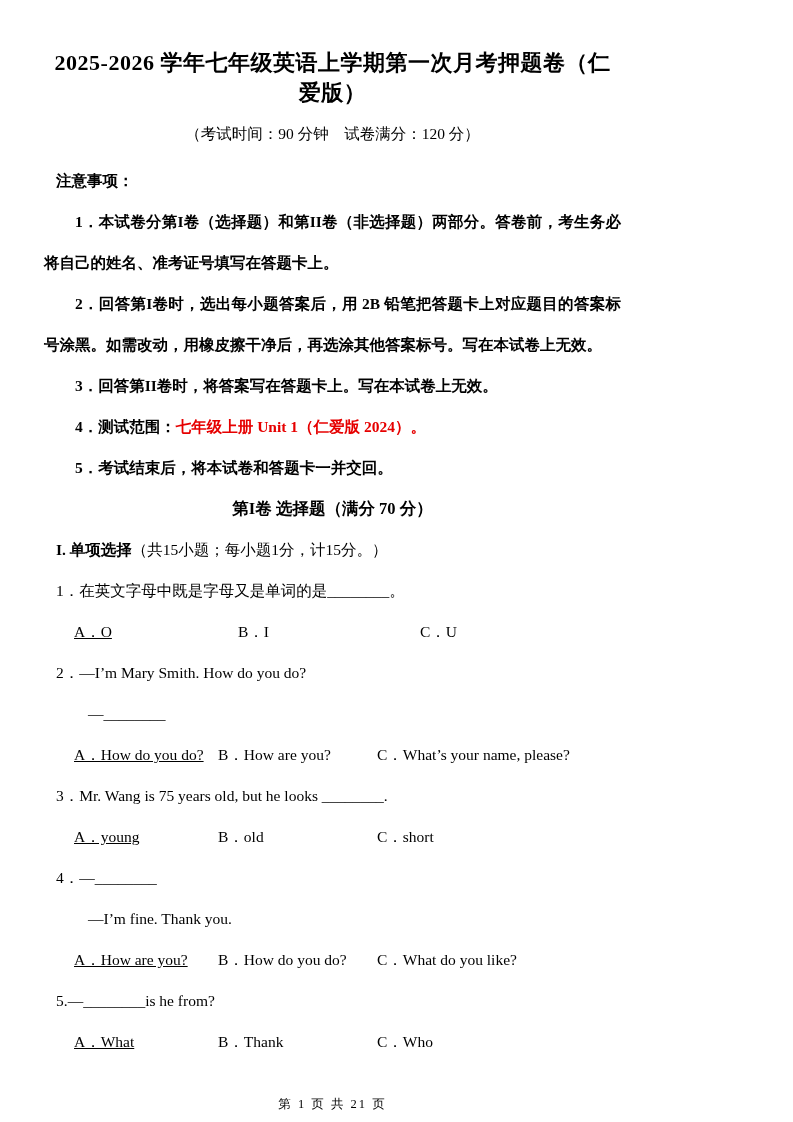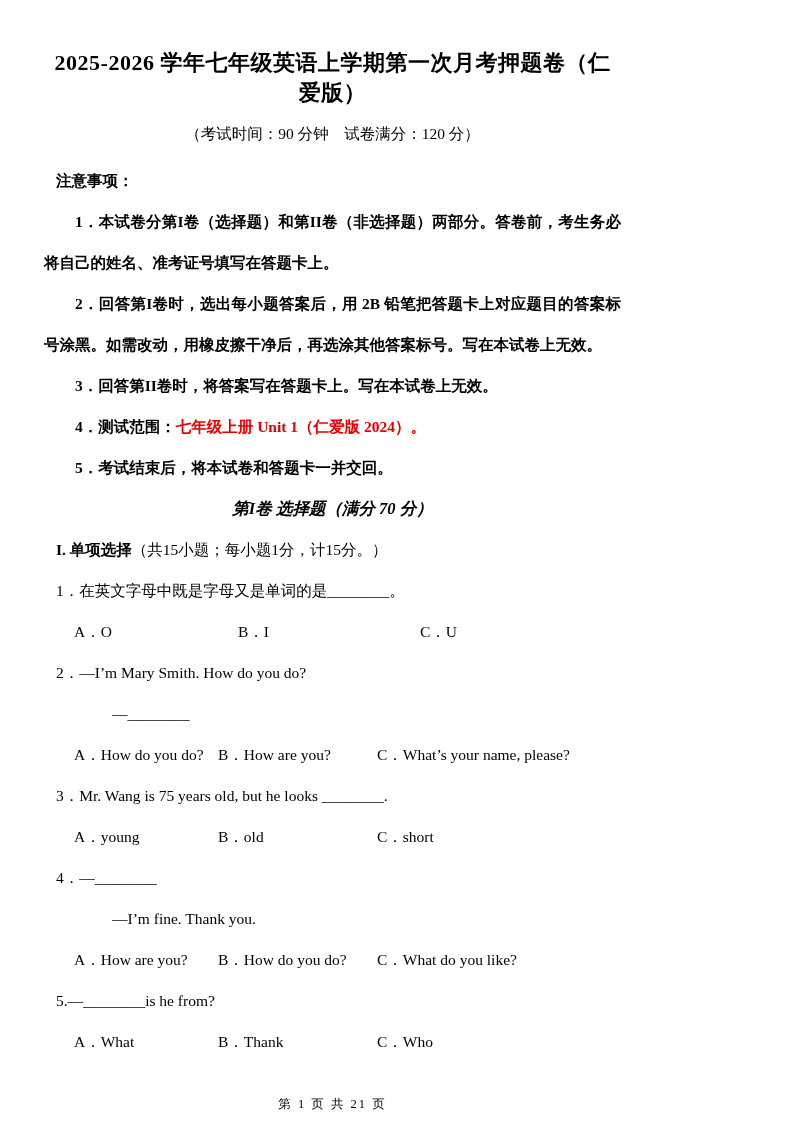--- a/index.html
+++ b/index.html
@@ -42,33 +42,32 @@
     text-indent: 2em;
     text-align: justify;
   }
   .red { color: #e60000; }
   .section-title {
     font-size: 16.5px;
     font-weight: bold;
     text-align: center;
     margin: 0;
     line-height: 41px;
-    font-style: italic;
   }
   .part-head strong { font-weight: bold; }
   .stem { margin-left: 12px; }
-  .reply { margin-left: 68px; }
+  .reply { margin-left: 44px; }
   .reply-sm { margin-left: 29px; }
   .opts {
     position: relative;
     height: 41px;
     line-height: 41px;
   }
   .opts span { position: absolute; top: 0; white-space: nowrap; }
-  .oa { left: 30px; }
+  .oa { left: 30px; text-decoration: underline; }
   .ob { left: 174px; }
   .oc { left: 333px; }
   .opts.wide .ob { left: 194px; }
   .opts.wide .oc { left: 376px; }
   .footer {
     position: absolute;
     left: 0;
     right: 0;
     bottom: 10px;
     text-align: center;

